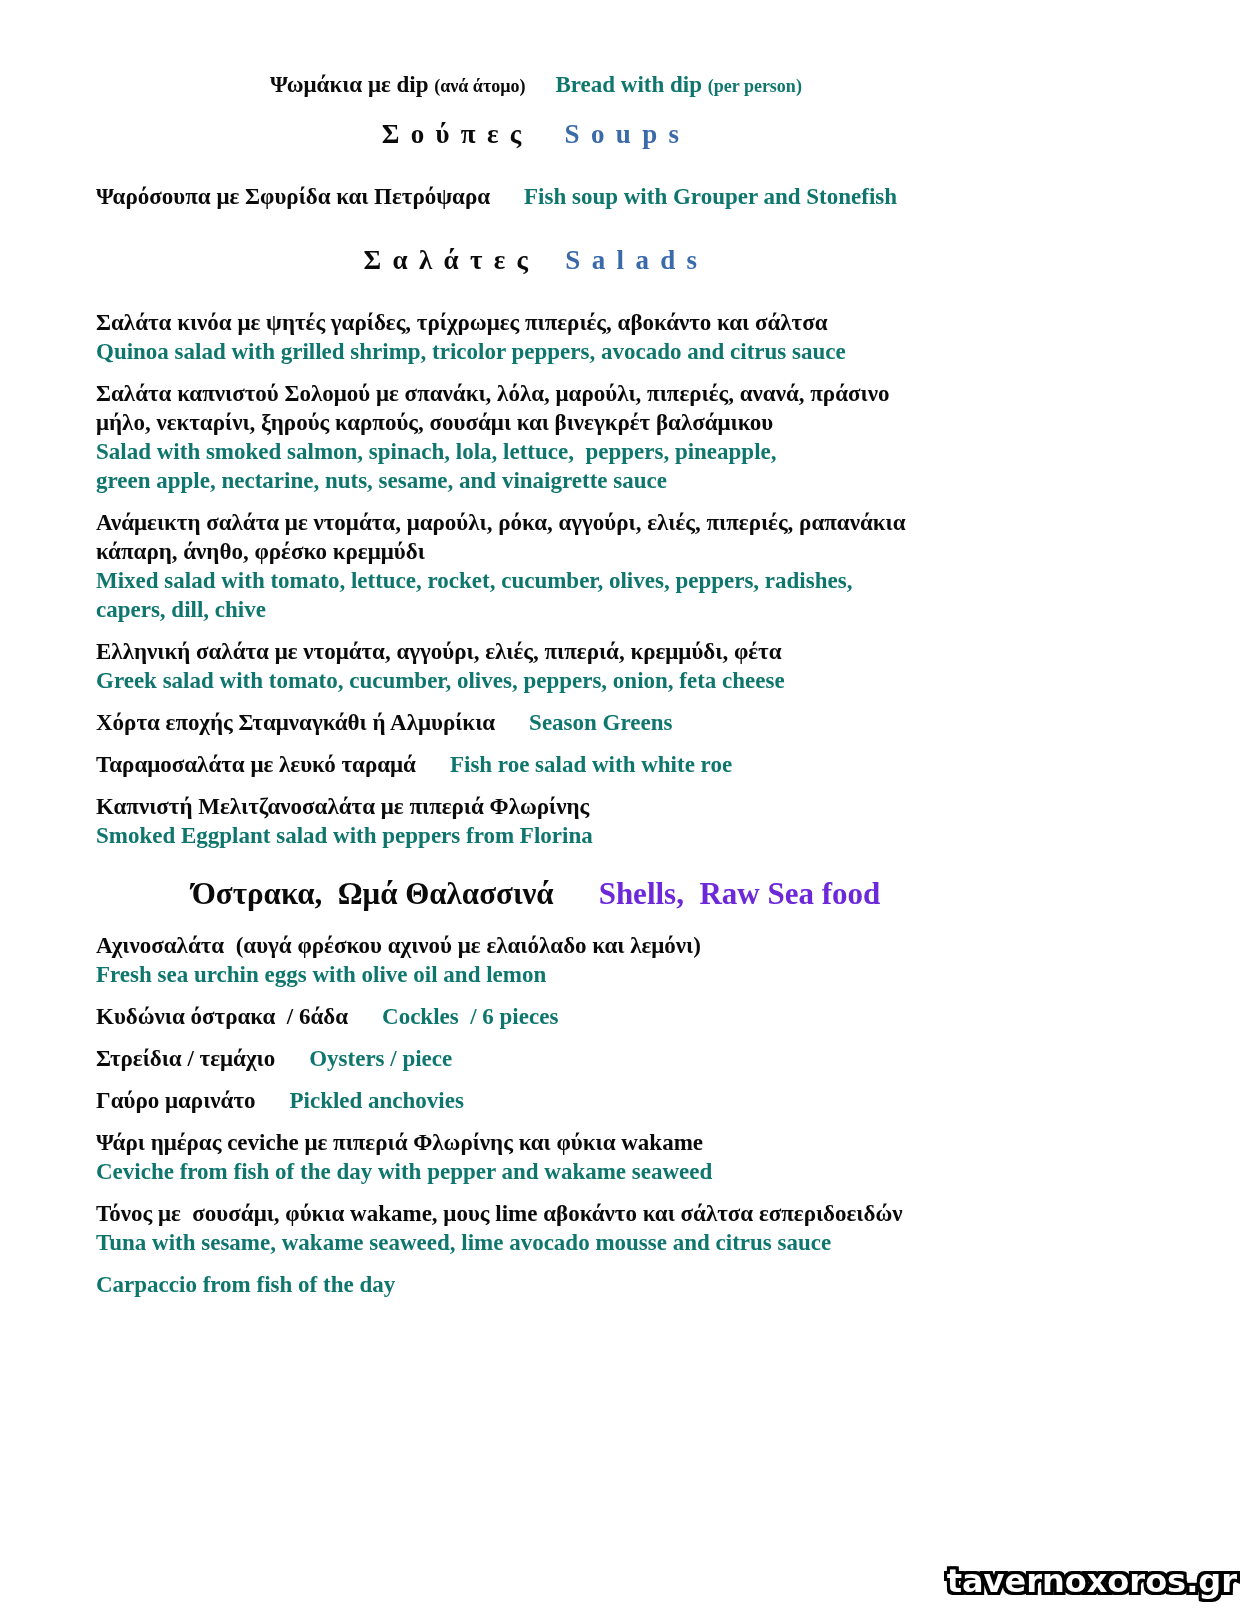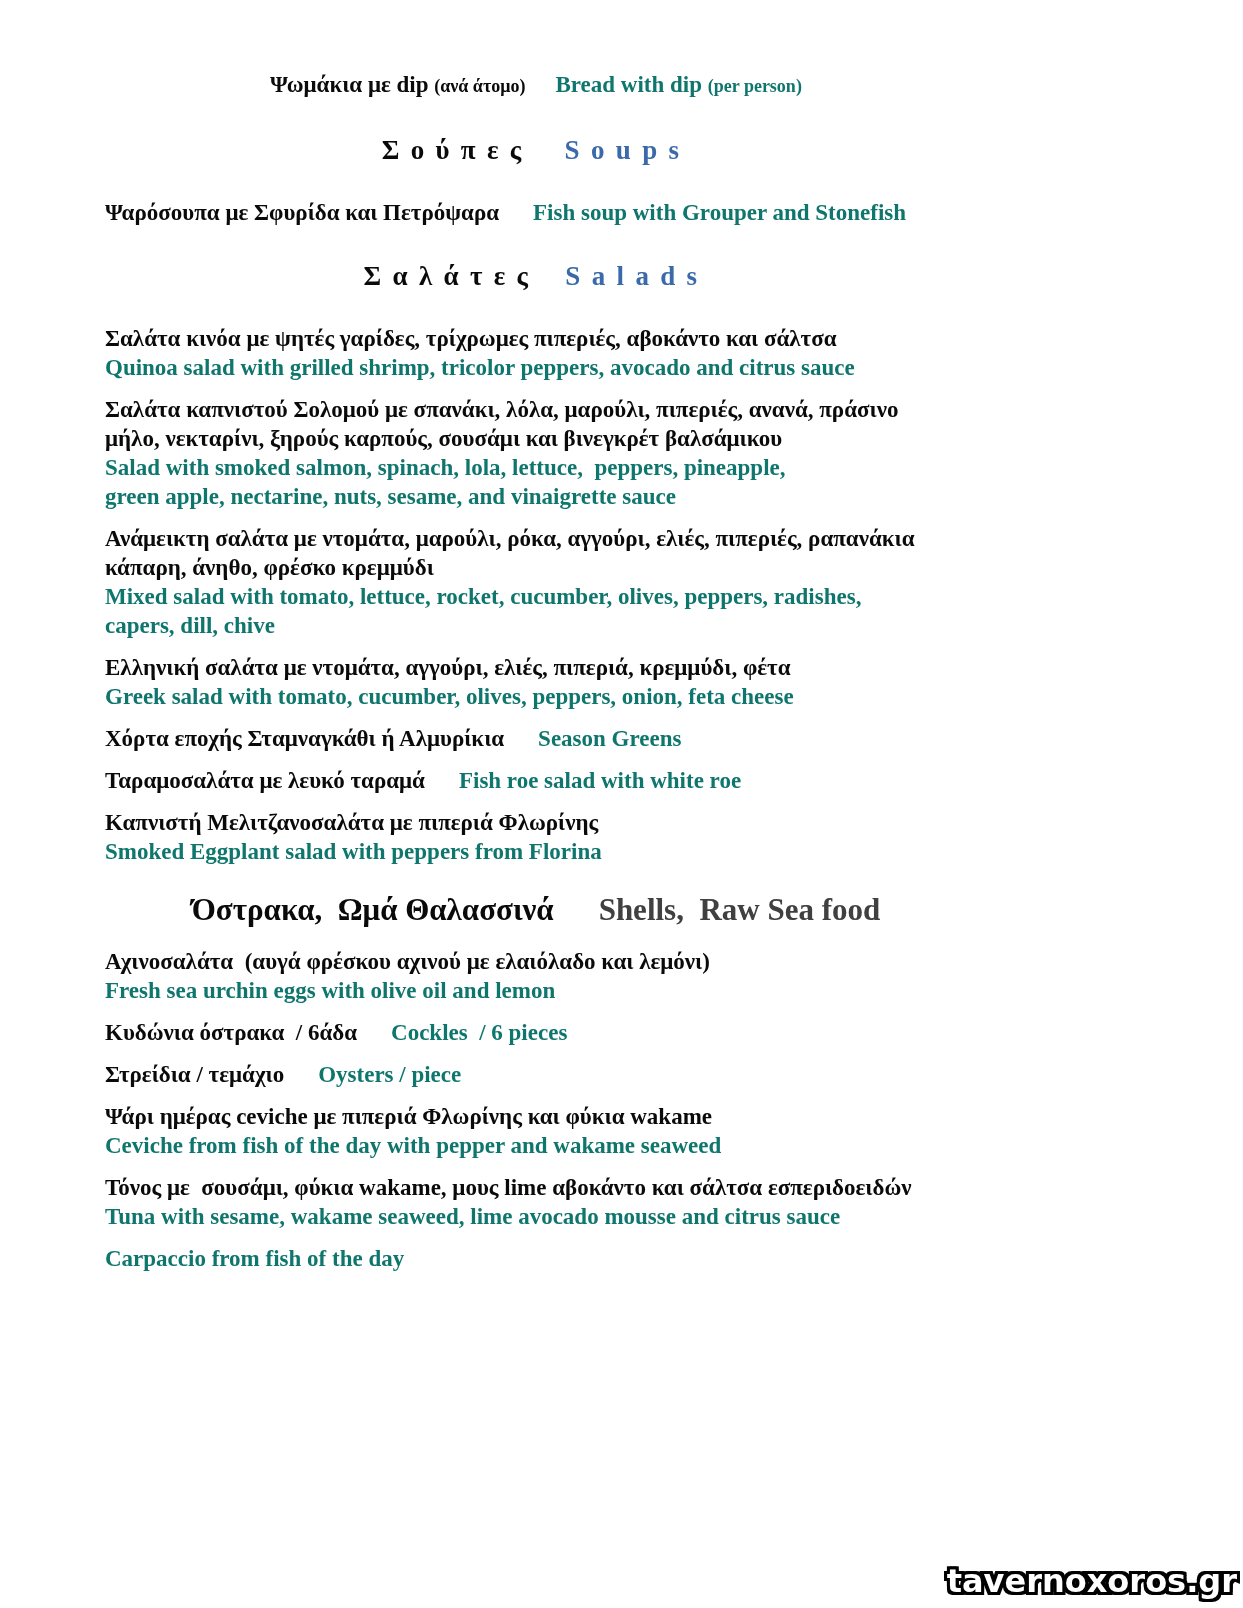--- a/index.html
+++ b/index.html
@@ -26,31 +26,31 @@
     display:flex;justify-content:center;align-items:baseline;gap:30px;
     font-size:23px;line-height:29px;
   }
   
   .heading{
     display:flex;justify-content:center;align-items:baseline;gap:32px;
     font-size:27px;line-height:38px;
     letter-spacing:0.42em;
   }
   .heading .en{color:#3a6aa9;}
-  .heading-soups{margin-top:30px;}
+  .heading-soups{margin-top:14px;}
   .heading-salads{margin-top:30px;gap:26px;}
   
   .heading-big{
     display:flex;justify-content:center;align-items:flex-end;gap:45px;
     font-size:31px;line-height:40px;
     margin-top:24px;
   }
-  .heading-big .en{color:#404040;}
+  .heading-big .en{color:#6d28d9;}
   
-  .item{margin-top:13px;margin-left:9px;}
+  .item{margin-top:13px;}
   .item-first{margin-top:29px;}
   .item-urchin{margin-top:17px;}
   .inline-row{display:flex;align-items:baseline;gap:34px;}
   
   .watermark{
     position:absolute;
     right:6px;bottom:8px;
     font-family:"DejaVu Sans","Liberation Sans",sans-serif;
     font-weight:700;
     font-size:32px;
@@ -142,20 +142,24 @@
     <div class="item line inline-row">
       <span class="gr">Κυδώνια όστρακα  / 6άδα</span>
       <span class="en">Cockles  / 6 pieces</span>
     </div>
 
     <div class="item line inline-row">
       <span class="gr">Στρείδια / τεμάχιο</span>
       <span class="en">Oysters / piece</span>
     </div>
 
+    <div class="item line inline-row">
+      <span class="gr">Γαύρο μαρινάτο</span>
+      <span class="en">Pickled anchovies</span>
+    </div>
 
     <div class="item">
       <div class="line gr">Ψάρι ημέρας ceviche με πιπεριά Φλωρίνης και φύκια wakame</div>
       <div class="line en">Ceviche from fish of the day with pepper and wakame seaweed</div>
     </div>
 
     <div class="item">
       <div class="line gr">Τόνος με  σουσάμι, φύκια wakame, μους lime αβοκάντο και σάλτσα εσπεριδοειδών</div>
       <div class="line en">Tuna with sesame, wakame seaweed, lime avocado mousse and citrus sauce</div>
     </div>

